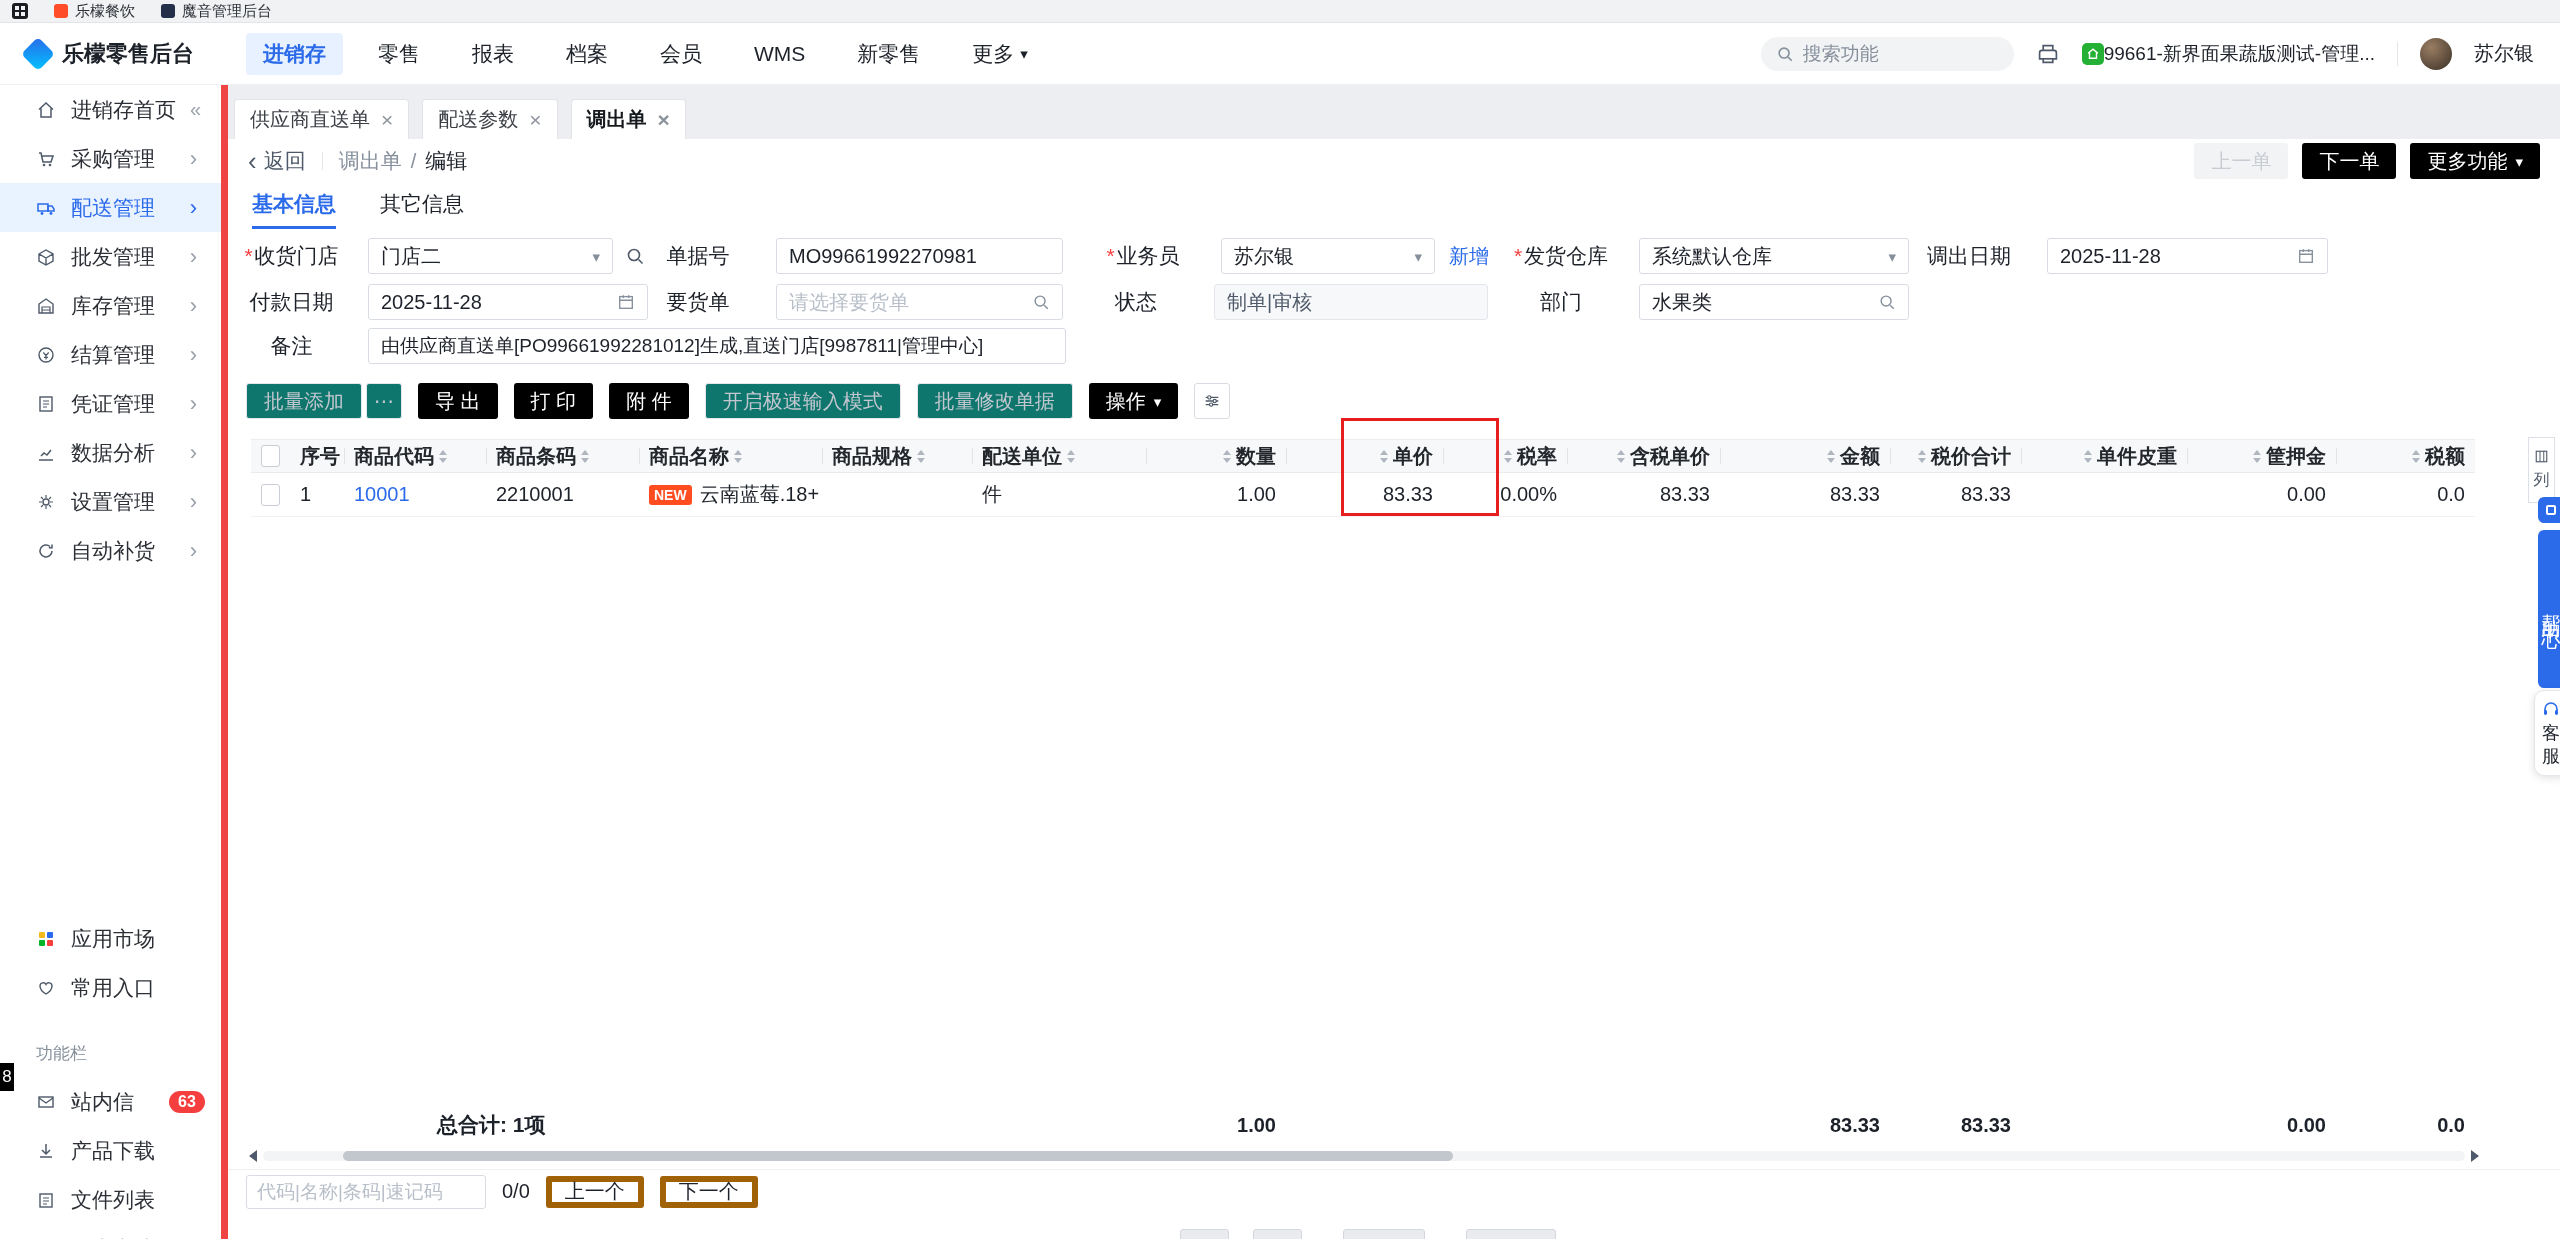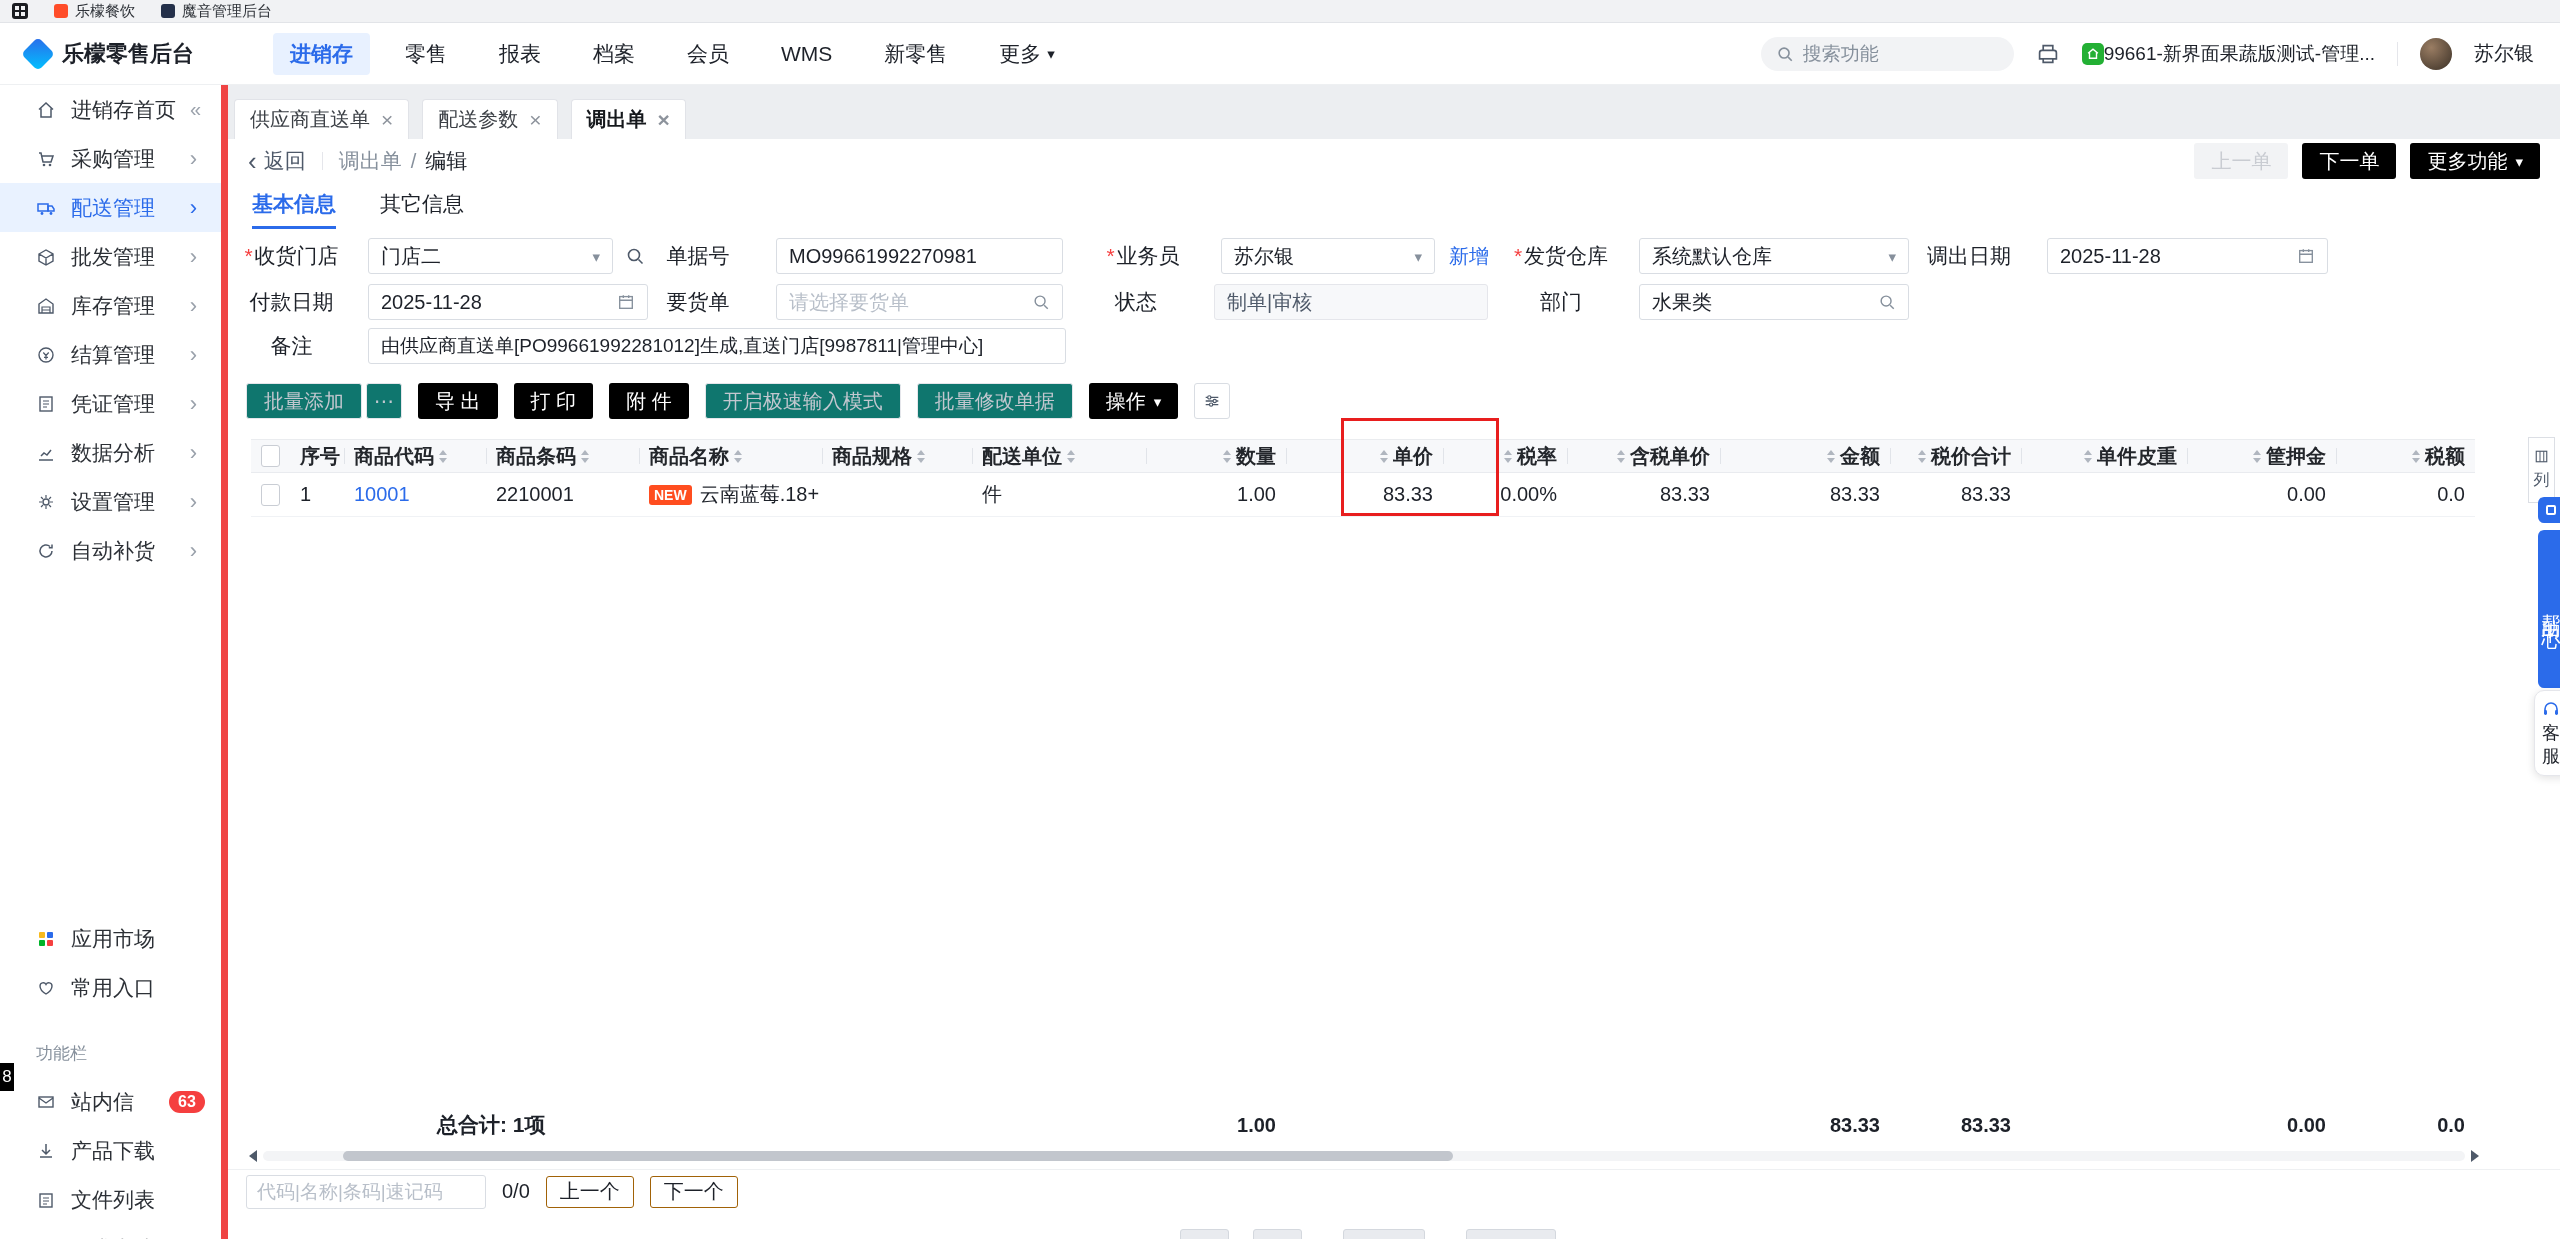--- a/index.html
+++ b/index.html
@@ -20,21 +20,21 @@
   .os-app{display:flex;align-items:center;gap:7px}
   .os-dot{width:14px;height:14px;border-radius:3px}
 
   
   .app-header{position:absolute;left:0;top:23px;width:2560px;height:62px;background:#fff;
     border-bottom:1px solid #eef0f2;display:flex;align-items:center;padding:0 26px}
   .brand{display:flex;align-items:center;gap:12px}
   .brand-logo{width:24px;height:24px;border-radius:5px;transform:rotate(45deg);
     background:linear-gradient(135deg,#2b6bea,#00c3ff)}
   .brand-name{font-size:22px;font-weight:bold}
-  .top-nav{display:flex;align-items:center;gap:18px;margin-left:79px}
+  .top-nav{display:flex;align-items:center;gap:18px;margin-left:52px}
   .nav-item{font-size:21px;padding:7px 17px;border-radius:4px;color:#1d2129;display:flex;align-items:center;gap:6px}
   .nav-item.active{background:#e8f1ff;color:#2b6bea;font-weight:bold}
   .hdr-right{margin-left:auto;display:flex;align-items:center;gap:22px}
   .hdr-search{width:253px;height:34px;border-radius:17px;background:#f2f3f5;display:flex;align-items:center;
     gap:9px;padding:0 15px;color:#86909c;font-size:19px}
   .store-chip{display:flex;align-items:center;gap:0;font-size:19px;max-width:320px;white-space:nowrap}
   .store-ico{width:22px;height:22px;border-radius:5px;background:#23b034;display:flex;align-items:center;justify-content:center}
   .v-div{width:1px;height:24px;background:#e5e6eb}
   .avatar{width:32px;height:32px;border-radius:50%;background:radial-gradient(circle at 35% 30%,#9a7d63,#3a3026)}
   .user-name{font-size:20px}
@@ -71,21 +71,21 @@
   .crumb-div{width:1px;height:18px;background:#e5e6eb;margin:0 16px}
   .crumb-sec{color:#86909c;font-size:21px}
   .crumb-sep{color:#86909c;margin:0 9px}
   .crumb-cur{font-size:21px;color:#1d2129}
   .crumb-actions{margin-left:auto;display:flex;gap:14px}
   .btn{height:36px;border-radius:3px;font-size:20px;display:inline-flex;align-items:center;justify-content:center;
     padding:0 17px;border:none;gap:8px;font-family:inherit}
   .btn-ghost-dis{background:#f2f3f5;color:#c9ccd2}
   .btn-blue{background:#000000;color:#fff}
   .btn-dis{background:#0f766e;border:1px solid #e5e6eb;color:#c2c7cf}
-  .btn-outline{background:#fff;border:1px solid #a16207;color:#1d2129}
+  .btn-outline{background:#fff;border:6px solid #a16207;color:#1d2129}
   .caret{font-size:15px;line-height:1}
 
   
   .detail-tabs{height:46px;display:flex;align-items:stretch;gap:44px;padding-left:24px}
   .d-tab{display:flex;align-items:center;font-size:21px;border-bottom:3px solid transparent;padding-bottom:2px}
   .d-tab.active{color:#2b6bea;border-bottom-color:#2b6bea;font-weight:bold}
 
   
   .form{position:relative;height:150px}
   .fgroup{position:absolute;height:36px;display:flex;align-items:center}

